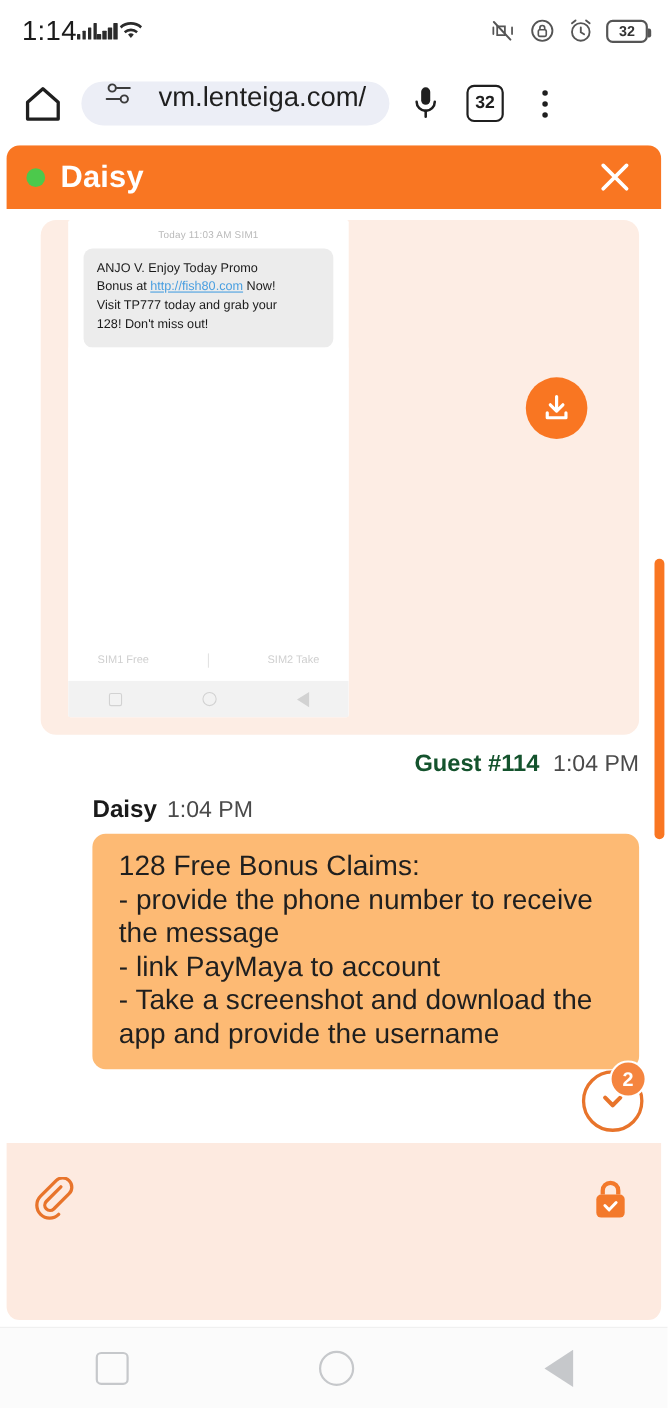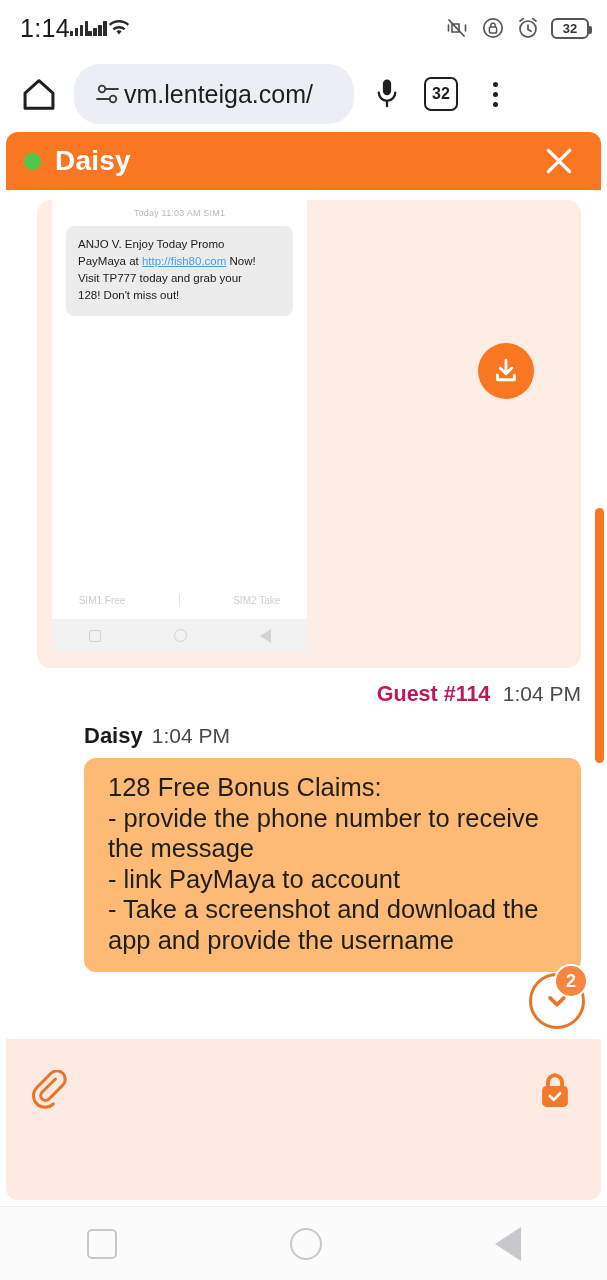--- a/index.html
+++ b/index.html
@@ -31,22 +31,22 @@
   .battery:after{content:"";position:absolute;right:-5px;top:6px;width:3px;height:8px;background:#555;border-radius:0 2px 2px 0;}
   .battery span{font-size:13px;font-weight:700;color:#333;}
 
   
   .browserbar {
     height: 76px; flex:0 0 76px; background:#fff;
     display:flex; align-items:center; gap:0px; padding: 0 14px;
   }
   .home-ico { width:50px; height:48px; display:flex;align-items:center;justify-content:center; }
   .urlpill {
-    flex:1 1 auto; height:60px; background:#eceef6; border-radius:26px;
-    display:flex; align-items:center; gap:0; padding:0 20px; margin:0 6px 0 10px;
+    flex:1 1 auto; height:40px; background:#eceef6; border-radius:26px;
+    display:flex; align-items:flex-start; gap:20px; padding:0 20px; margin:0 6px 0 10px;
     max-width: 280px;
   }
   .url-text { font-size:25px; color:#1f1f1f; white-space:nowrap; overflow:hidden; }
   .mic-ico, .tabs-ico, .menu-ico { width:54px;height:52px;display:flex;align-items:center;justify-content:center; }
   .tabcount {
     width:34px;height:34px;border:2.6px solid #1f1f1f;border-radius:7px;
     display:flex;align-items:center;justify-content:center;
     font-size:16px;font-weight:700;color:#1f1f1f;
   }
   .menu-ico .dot{width:5px;height:5px;background:#1f1f1f;border-radius:50%;margin:2.5px 0;}
@@ -67,21 +67,21 @@
     flex:1 1 auto; position:relative; overflow:hidden; background:#fff;
     padding: 10px 0 0 0;
   }
 
   
   .img-msg { margin: 0 26px 0 37px; position:relative; }
   .img-card{
     background:#FDEDE4; border-radius:14px; height:468px; overflow:hidden; position:relative;
   }
   .shot {
-    position:absolute; left:15px; top:0px; width:255px; height:452px;
+    position:absolute; left:25px; top:0px; width:255px; height:452px;
     background:#fff; border-radius:2px; overflow:hidden;
     display:flex; flex-direction:column;
   }
   .shot-time{font-size:9px;color:#b9b9b9;text-align:center;padding:8px 0 8px;letter-spacing:.2px;}
   .sms-bubble{
     margin:0 14px; background:#ececec; border-radius:8px; padding:10px 12px 12px;
     font-size:11.5px; line-height:1.48; color:#1a1a1a;
   }
   .sms-bubble a{color:#4a9fe0;text-decoration:underline;}
   .shot-spacer{flex:1 1 auto;background:#fff;}
@@ -105,21 +105,21 @@
   .nav-tr{width:0;height:0;border-top:7px solid transparent;border-bottom:7px solid transparent;border-right:11px solid #d2d2d2;}
   .thumbs{position:absolute;left:215px;top:98px;display:flex;flex-direction:column;gap:3px;}
   .thumb{width:45px;height:45px;border-radius:50%;overflow:hidden;}
   .dl-btn{
     position:absolute; right:47px; top:143px; width:56px;height:56px;border-radius:50%;
     background:#F97622; display:flex;align-items:center;justify-content:center;cursor:pointer;
   }
 
   
   .meta-right{ text-align:right; padding: 14px 26px 0 0; }
-  .meta-right .who{font-size:21.5px;font-weight:700;color:#be185d;margin-top:36px;}
+  .meta-right .who{font-size:21.5px;font-weight:700;color:#14532d;margin-top:36px;}
   .meta-right .tm{font-size:21px;color:#4a4a4a;margin-left:8px;}
   .bubble-guest{
     margin: 10px 26px 0 37px; background:#FDEDE4; border-radius:12px;
     padding:16px 22px; font-size:26px;color:#232323;
   }
 
   
   .daisy-row{ display:flex; gap:14px; padding: 16px 26px 0 8px; }
   .avatar{width:62px;height:62px;border-radius:50%;flex:0 0 62px;overflow:hidden;margin-top:16px;}
   .daisy-col{flex:1 1 auto;}
@@ -282,21 +282,21 @@
 
     <div class="chat-body">
 
       <div class="img-msg">
         <div class="img-card">
 
           <div class="shot">
             <div class="shot-time">Today 11:03 AM SIM1</div>
             <div class="sms-bubble">
               <span>ANJO V. Enjoy Today Promo</span><br>
-              <span>PayMaya at </span><a href="#">http://fish80.com</a><span> Now!</span><br>
+              <span>Bonus at </span><a href="#">http://fish80.com</a><span> Now!</span><br>
               <span>Visit TP777 today and grab your</span><br>
               <span>128! Don't miss out!</span>
             </div>
             <div class="shot-spacer"></div>
             <div class="shot-sims">
               <span class="sim-btn">SIM1 Free</span>
               <span class="sim-sep"></span>
               <span class="sim-btn">SIM2 Take</span>
             </div>
             <div class="shot-nav">

